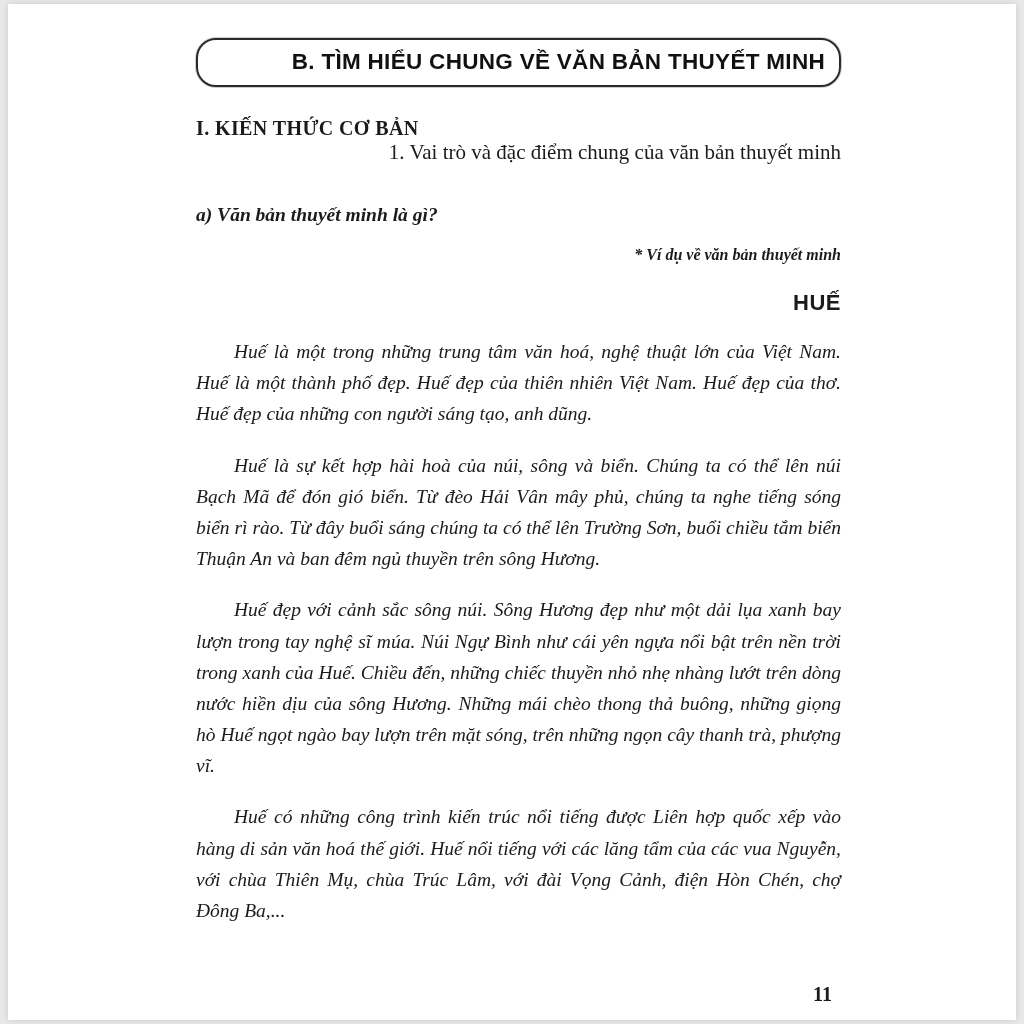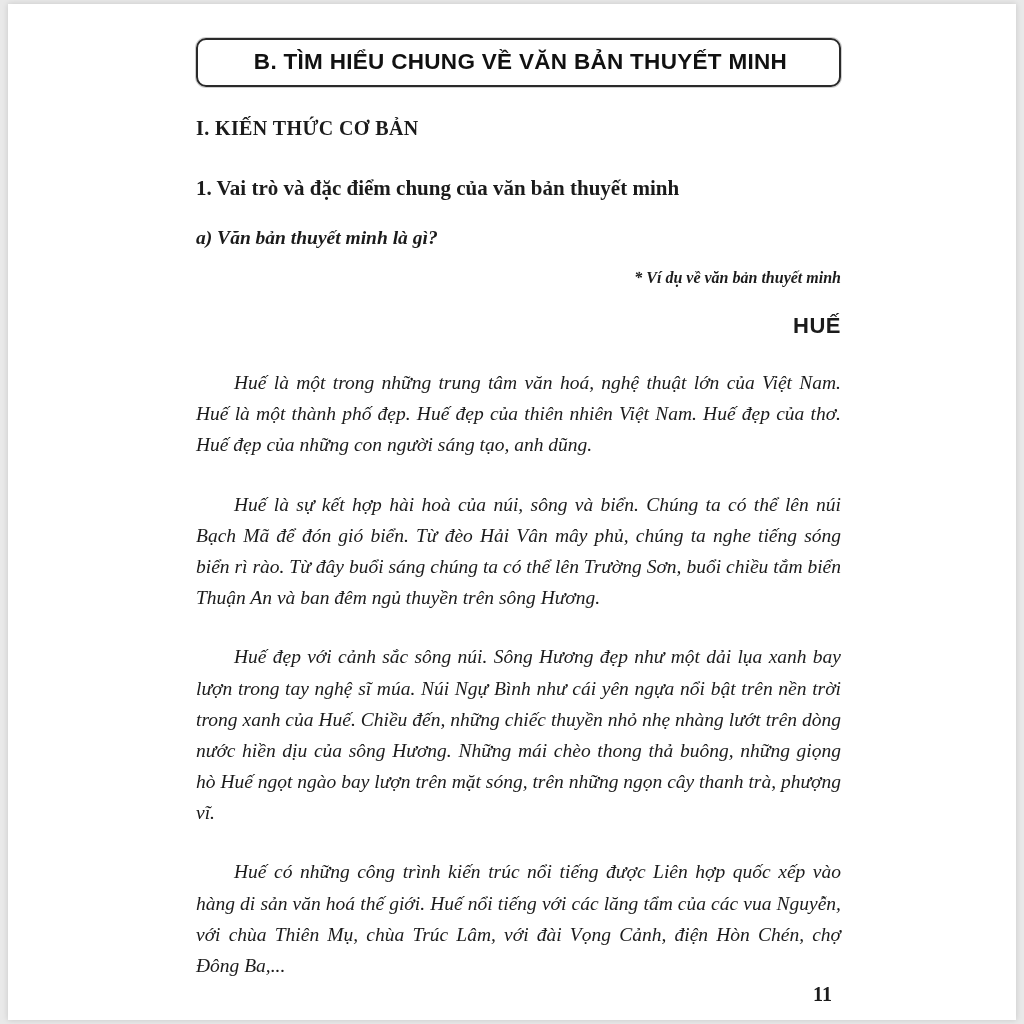--- a/index.html
+++ b/index.html
@@ -22,44 +22,44 @@
     color: #1b1b1b;
   }
   .content {
     position: absolute;
     left: 188px;
     top: 34px;
     width: 645px;
   }
   .title-box {
     border: 2px solid #2a2a2a;
-    border-radius: 10px;
+    border-radius: 20px;
     box-shadow: 0 0 0 1px #cfcfcf;
     padding: 9px 14px 10px 18px;
     font-family: "Liberation Sans", sans-serif;
     font-weight: 700;
     font-size: 22.5px;
     letter-spacing: 0.3px;
     color: #111;
-    text-align: center;
+    text-align: right;
     white-space: nowrap;
   }
   .section-heading {
     margin-top: 30px;
     font-weight: 700;
     font-size: 20px;
     letter-spacing: 0.4px;
   }
   .subsection-heading {
-    margin-top: 36px;
-    font-weight: 700;
+    font-weight: 400;
     font-size: 21px;
+    text-align: right;
   }
   .item-heading {
-    margin-top: 26px;
+    margin-top: 39px;
     font-weight: 700;
     font-style: italic;
     font-size: 19.5px;
   }
   .para {
     margin-top: 18px;
     font-size: 19.5px;
     line-height: 1.58;
     text-align: justify;
     text-indent: 38px;
@@ -74,21 +74,21 @@
   }
   .example-title {
     margin-top: 26px;
     text-align: right;
     font-family: "Liberation Sans", sans-serif;
     font-weight: 700;
     font-size: 22px;
     letter-spacing: 0.5px;
   }
   .para-italic {
-    margin-top: 28px;
+    margin-top: 20px;
     font-size: 19.5px;
     font-style: italic;
     line-height: 1.6;
     text-align: justify;
     text-indent: 38px;
   }
   .page-number {
     position: absolute;
     right: 184px;
     bottom: 14px;

